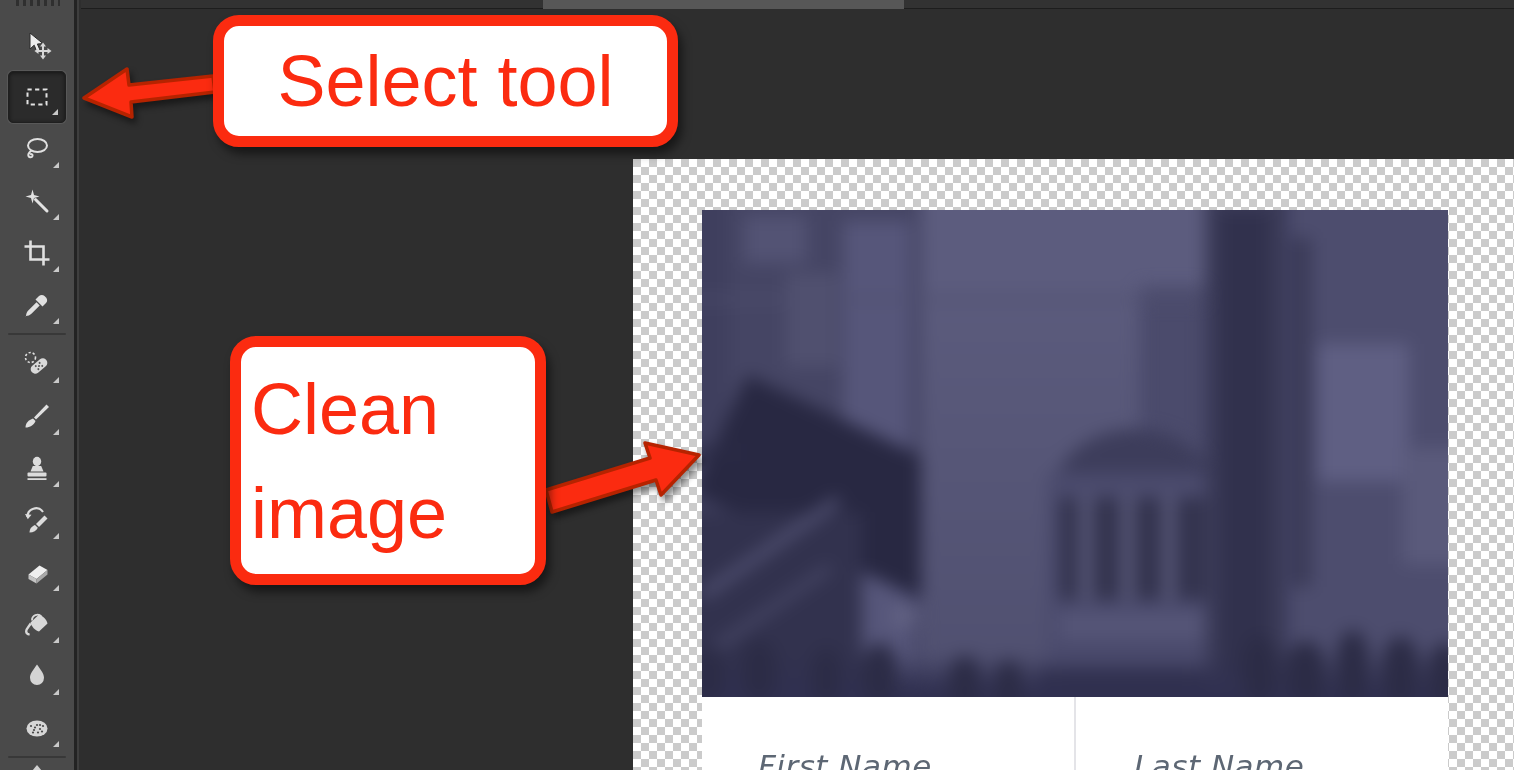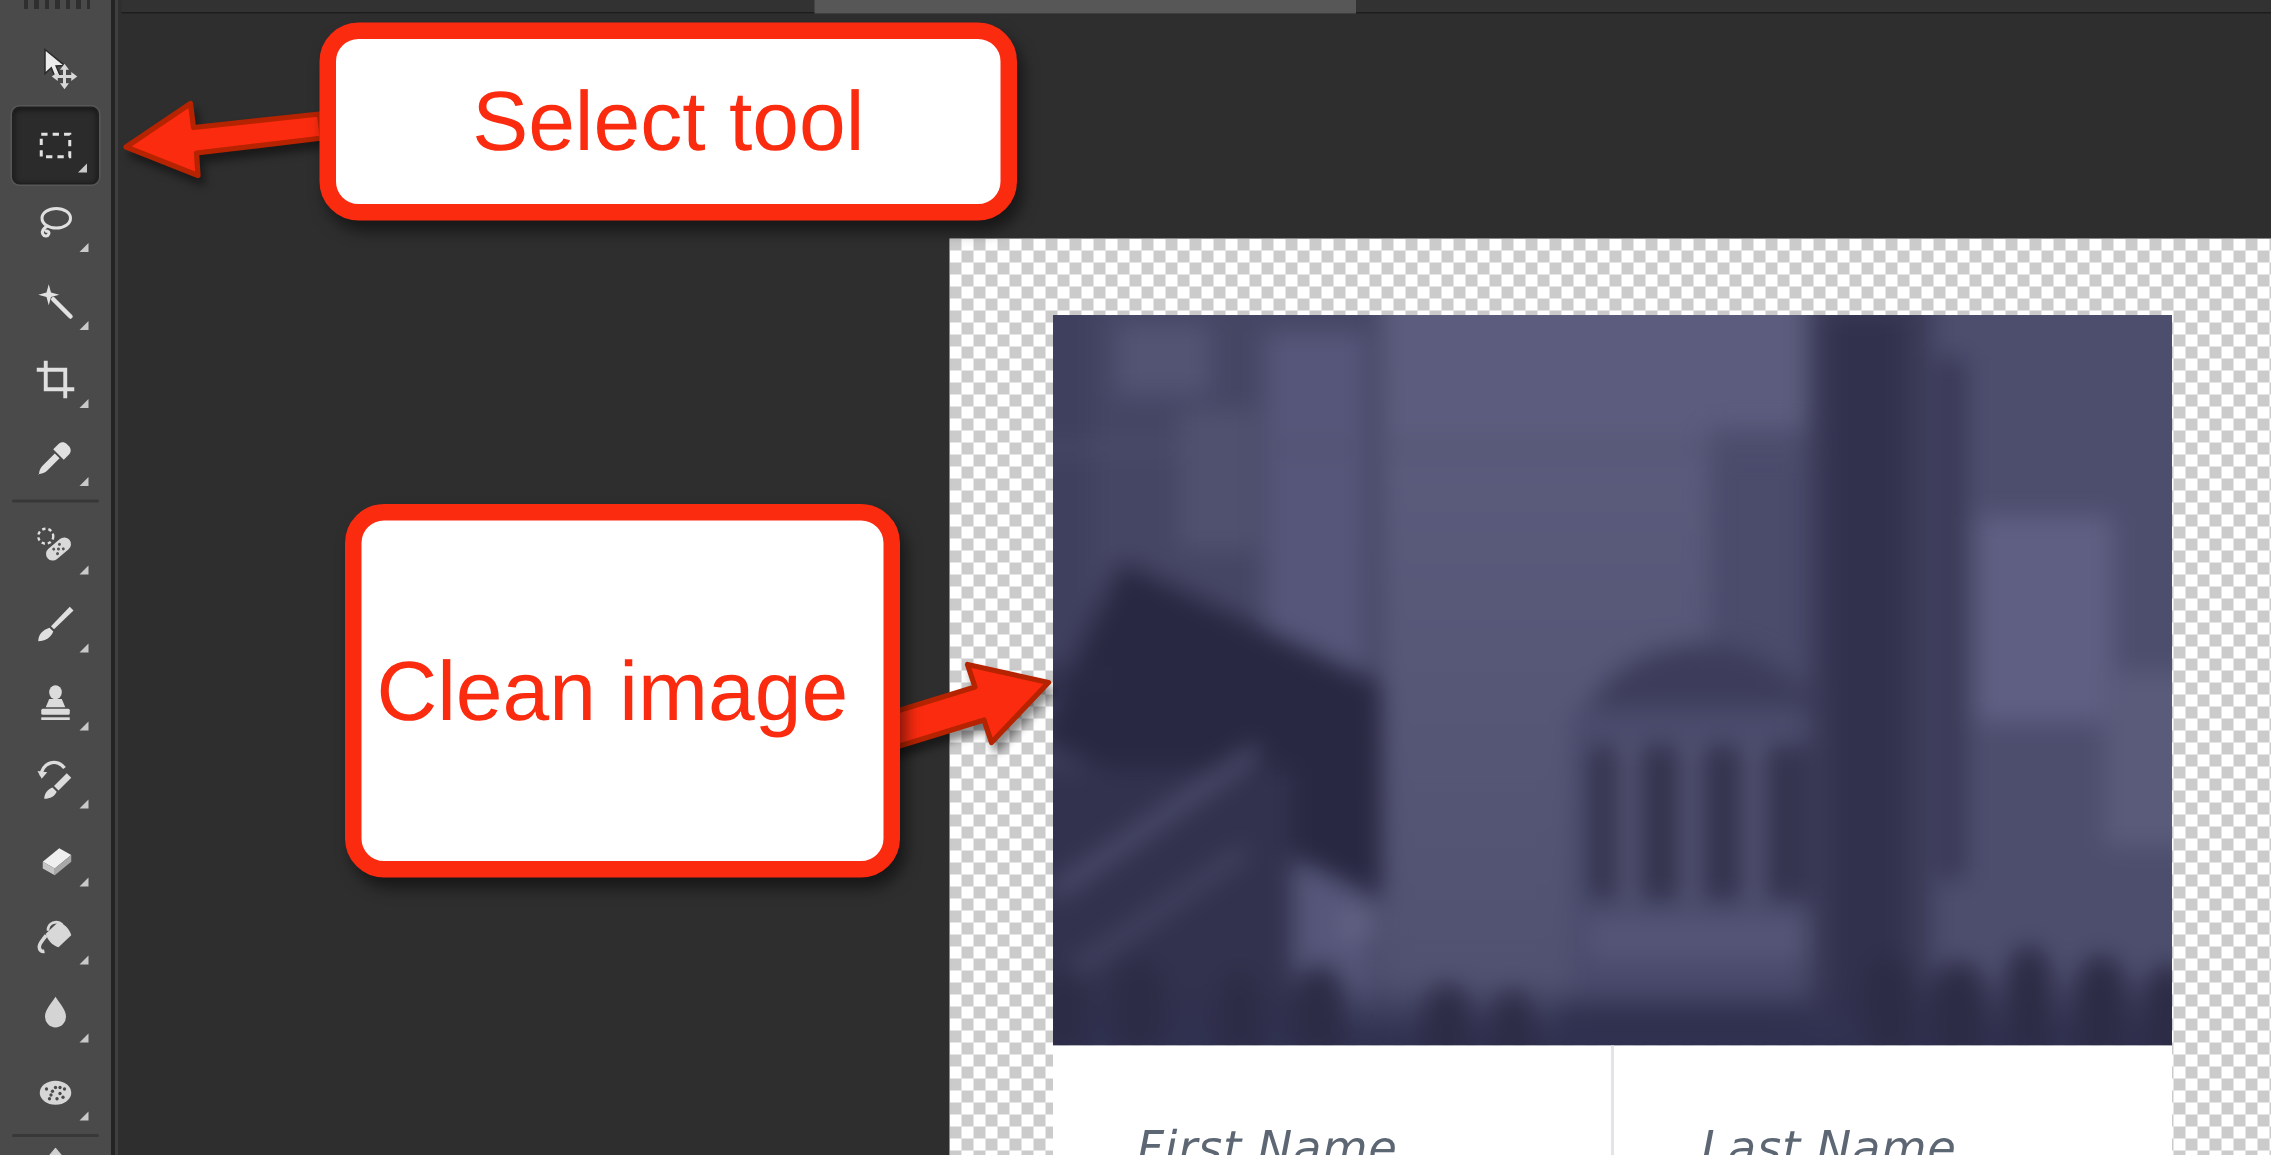--- a/index.html
+++ b/index.html
@@ -51,23 +51,23 @@
   .pen-tip { position:absolute; left:32px; bottom:-1px; width:10px; height:6px; background:#d0d0d0;
              clip-path:polygon(50% 0,100% 100%,0 100%); }
 
   
   .arrows { position:absolute; left:0; top:0; width:1514px; height:770px; z-index:30; pointer-events:none; }
   .arrow { fill:#fb2b10; stroke:#b62300; stroke-width:3.5; stroke-linejoin:round;
            filter:drop-shadow(3px 5px 3px rgba(0,0,0,.45)); }
   .callout { position:absolute; background:#ffffff; border:11px solid #fb2b10; border-radius:26px;
              z-index:31; box-shadow:4px 7px 10px rgba(0,0,0,.5); color:#fb2b10;
              display:flex; align-items:center; }
-  .callout .callout-text { font-size:56px; line-height:104px; white-space:pre-line; }
+  .callout .callout-text { font-size:72px; line-height:104px; white-space:pre-line; }
   .select-callout { left:213px; top:15px; width:465px; height:132px; justify-content:center; }
-  .clean-callout  { left:230px; top:336px; width:370px; height:249px; padding-left:10px; }
+  .clean-callout  { left:230px; top:336px; width:316px; height:249px; padding-left:10px; }
 </style>
 </head>
 <body>
 
 <div class="stage">
 
   <div class="topbar">
     <div class="topbar-segment"></div>
   </div>
 

